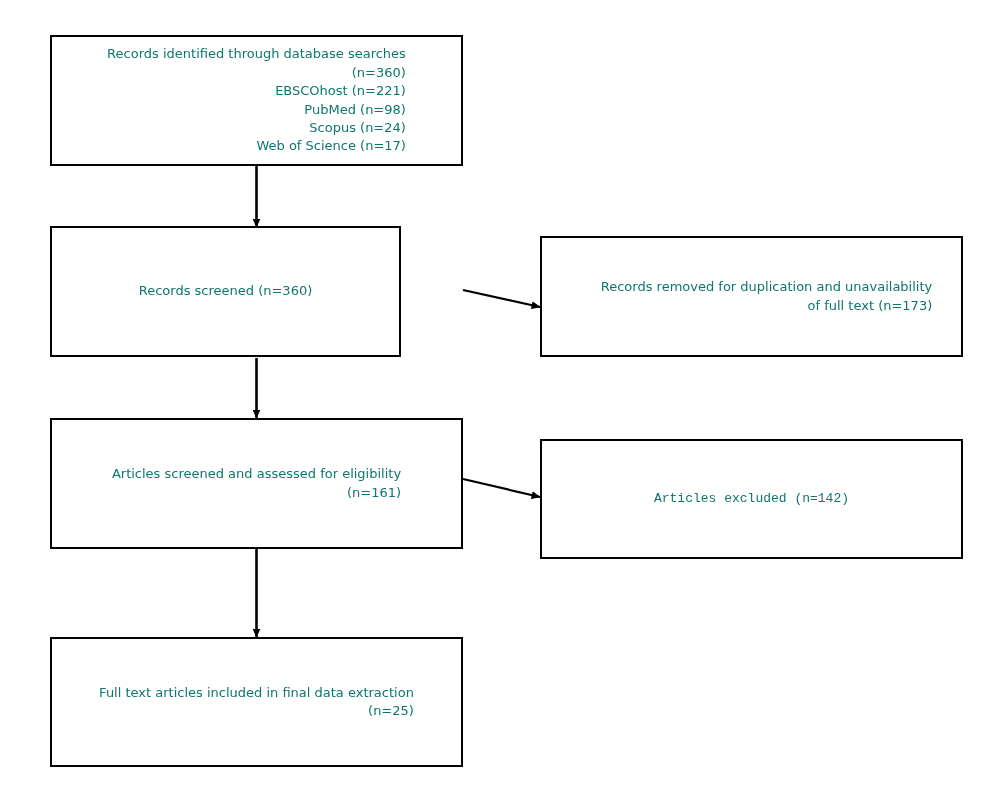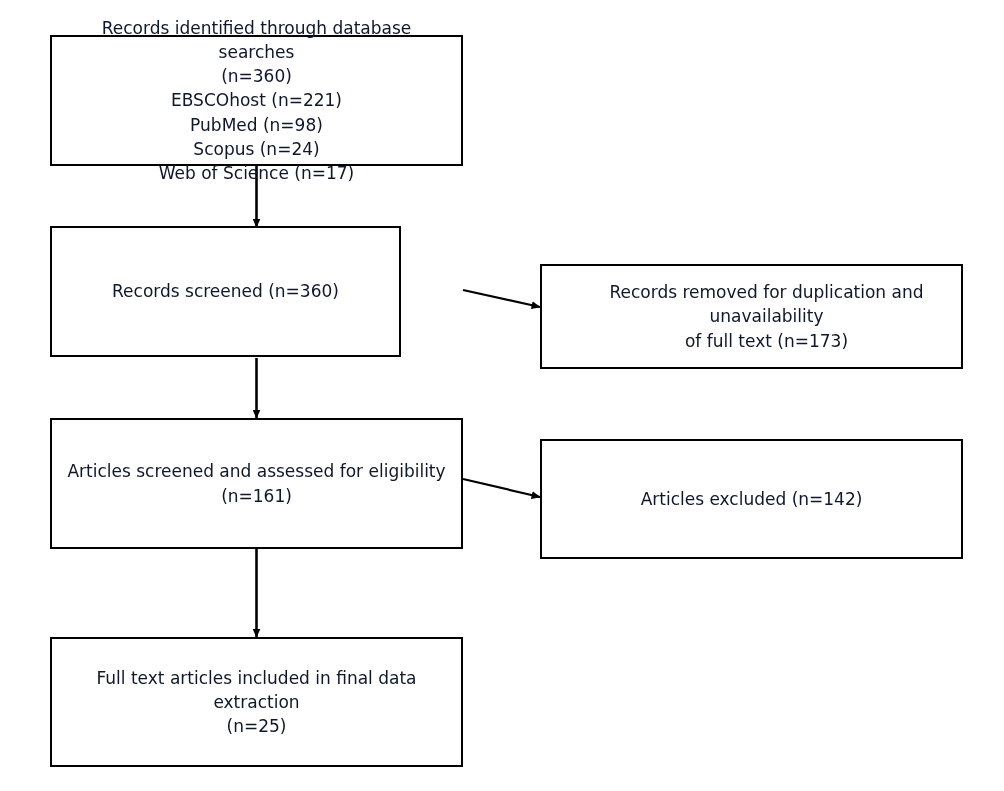--- a/index.html
+++ b/index.html
@@ -22,33 +22,34 @@
     position: absolute;
     box-sizing: border-box;
     background: #ffffff;
     border: 2px solid #000000;
     display: flex;
     align-items: center;
     justify-content: center;
     text-align: center;
   }
   .box-text {
-    font-size: 17px;
+    font-size: 13px;
     line-height: 1.42;
-    color: #0f172a;
+    color: #0f766e;
     white-space: pre-line;
     padding: 0 10px;
+    text-align: right;
   }
   
   #box-identified  { left: 50px;  top: 35px;  width: 413px; height: 131px; }
   #box-screened    { left: 50px;  top: 226px; width: 351px; height: 131px; }
   #box-eligibility { left: 50px;  top: 418px; width: 413px; height: 131px; }
   #box-included    { left: 50px;  top: 637px; width: 413px; height: 130px; }
-  #box-removed     { left: 540px; top: 264px; width: 423px; height: 105px; padding-left: 30px; }
-  #box-excluded    { left: 540px; top: 439px; width: 423px; height: 120px; }
+  #box-removed     { left: 540px; top: 236px; width: 423px; height: 121px; padding-left: 30px; }
+  #box-excluded    { left: 540px; top: 439px; width: 423px; height: 120px; font-family: Liberation Mono, monospace; }
 
   #connector-layer {
     position: absolute;
     left: 0;
     top: 0;
     width: 1004px;
     height: 791px;
     pointer-events: none;
   }
 </style>

